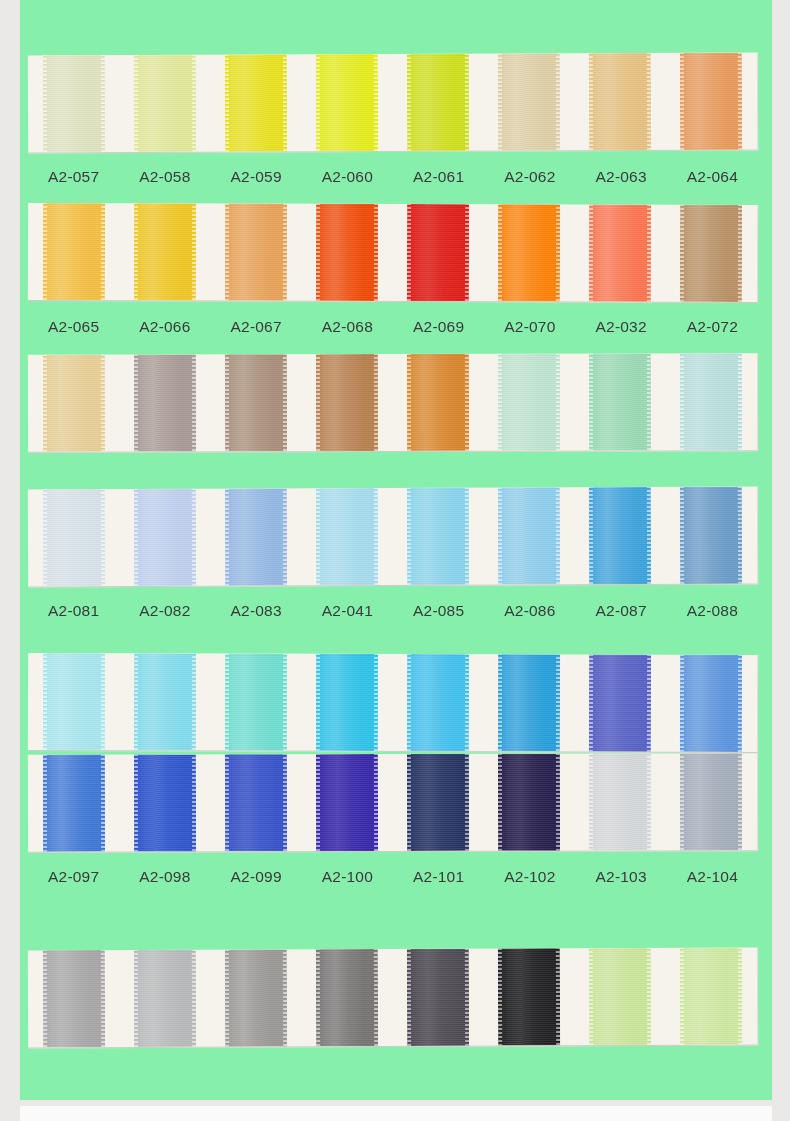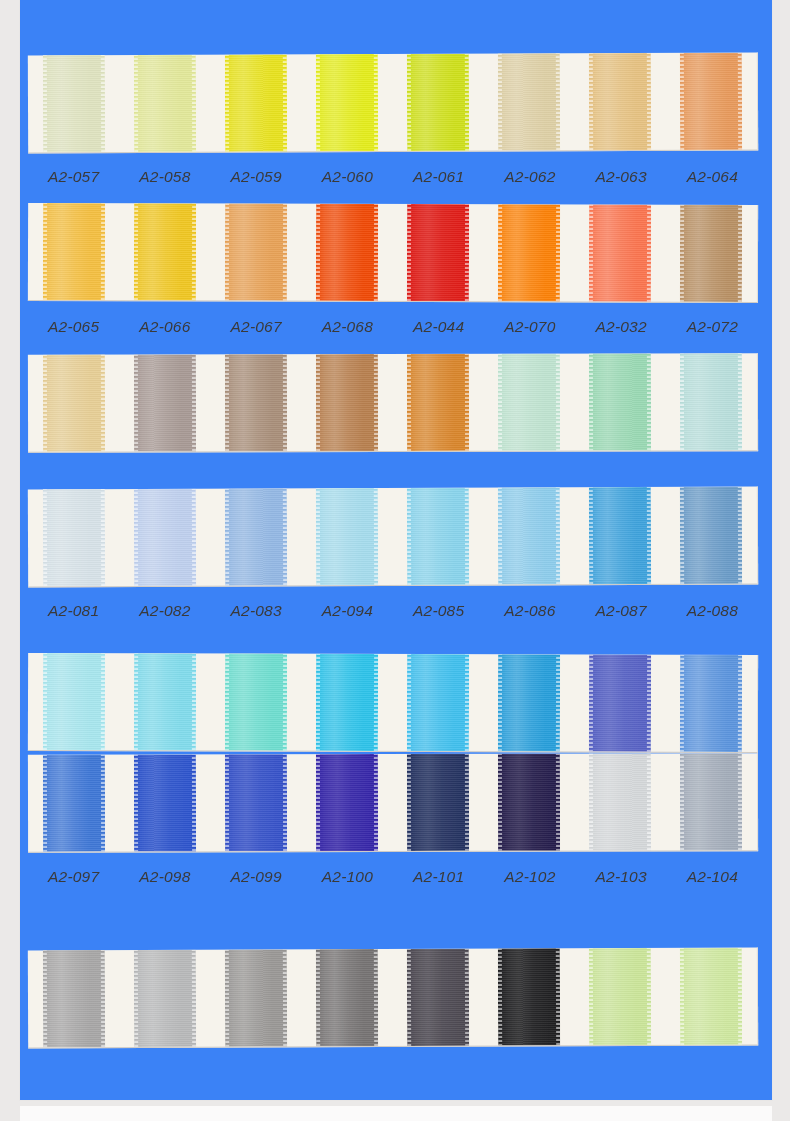--- a/index.html
+++ b/index.html
@@ -20,23 +20,22 @@
     background: #ebe9e8;
   }
 
   
   .page-card {
     position: absolute;
     left: 20px;
     top: 0px;
     width: 752px;
     height: 1100px;
-    background: #3b82f6;
+    background: #86efac;
     box-shadow: 0 0 0 1px rgba(0,0,0,0.012);
-    font-style: italic;
   }
 
   
   .page-card-next {
     position: absolute;
     left: 20px;
     top: 1106px;
     width: 752px;
     height: 15px;
     background: #fbfafa;
@@ -338,21 +337,21 @@
                 <div class="edge l"></div>
                 <div class="edge r"></div>
               </div>
             </div>
           </div>
           <div class="labels-row">
             <div class="label-cell">A2-065</div>
             <div class="label-cell">A2-066</div>
             <div class="label-cell">A2-067</div>
             <div class="label-cell">A2-068</div>
-            <div class="label-cell">A2-044</div>
+            <div class="label-cell">A2-069</div>
             <div class="label-cell">A2-070</div>
             <div class="label-cell">A2-032</div>
             <div class="label-cell">A2-072</div>
           </div>
         </div>
         <div class="swatch-row" style="top: 348px;">
           <div class="strip tilt-c">
             <div class="slot">
               <div class="ribbon" title="A2-073" style="--c: #e7cf96;">
                 <div class="body"></div>
@@ -499,21 +498,21 @@
                 <div class="weave"></div>
                 <div class="edge l"></div>
                 <div class="edge r"></div>
               </div>
             </div>
           </div>
           <div class="labels-row">
             <div class="label-cell">A2-081</div>
             <div class="label-cell">A2-082</div>
             <div class="label-cell">A2-083</div>
-            <div class="label-cell">A2-094</div>
+            <div class="label-cell">A2-041</div>
             <div class="label-cell">A2-085</div>
             <div class="label-cell">A2-086</div>
             <div class="label-cell">A2-087</div>
             <div class="label-cell">A2-088</div>
           </div>
         </div>
         <div class="swatch-row" style="top: 648px;">
           <div class="strip tilt-b">
             <div class="slot">
               <div class="ribbon" title="A2-089" style="--c: #a8e6ee;">

